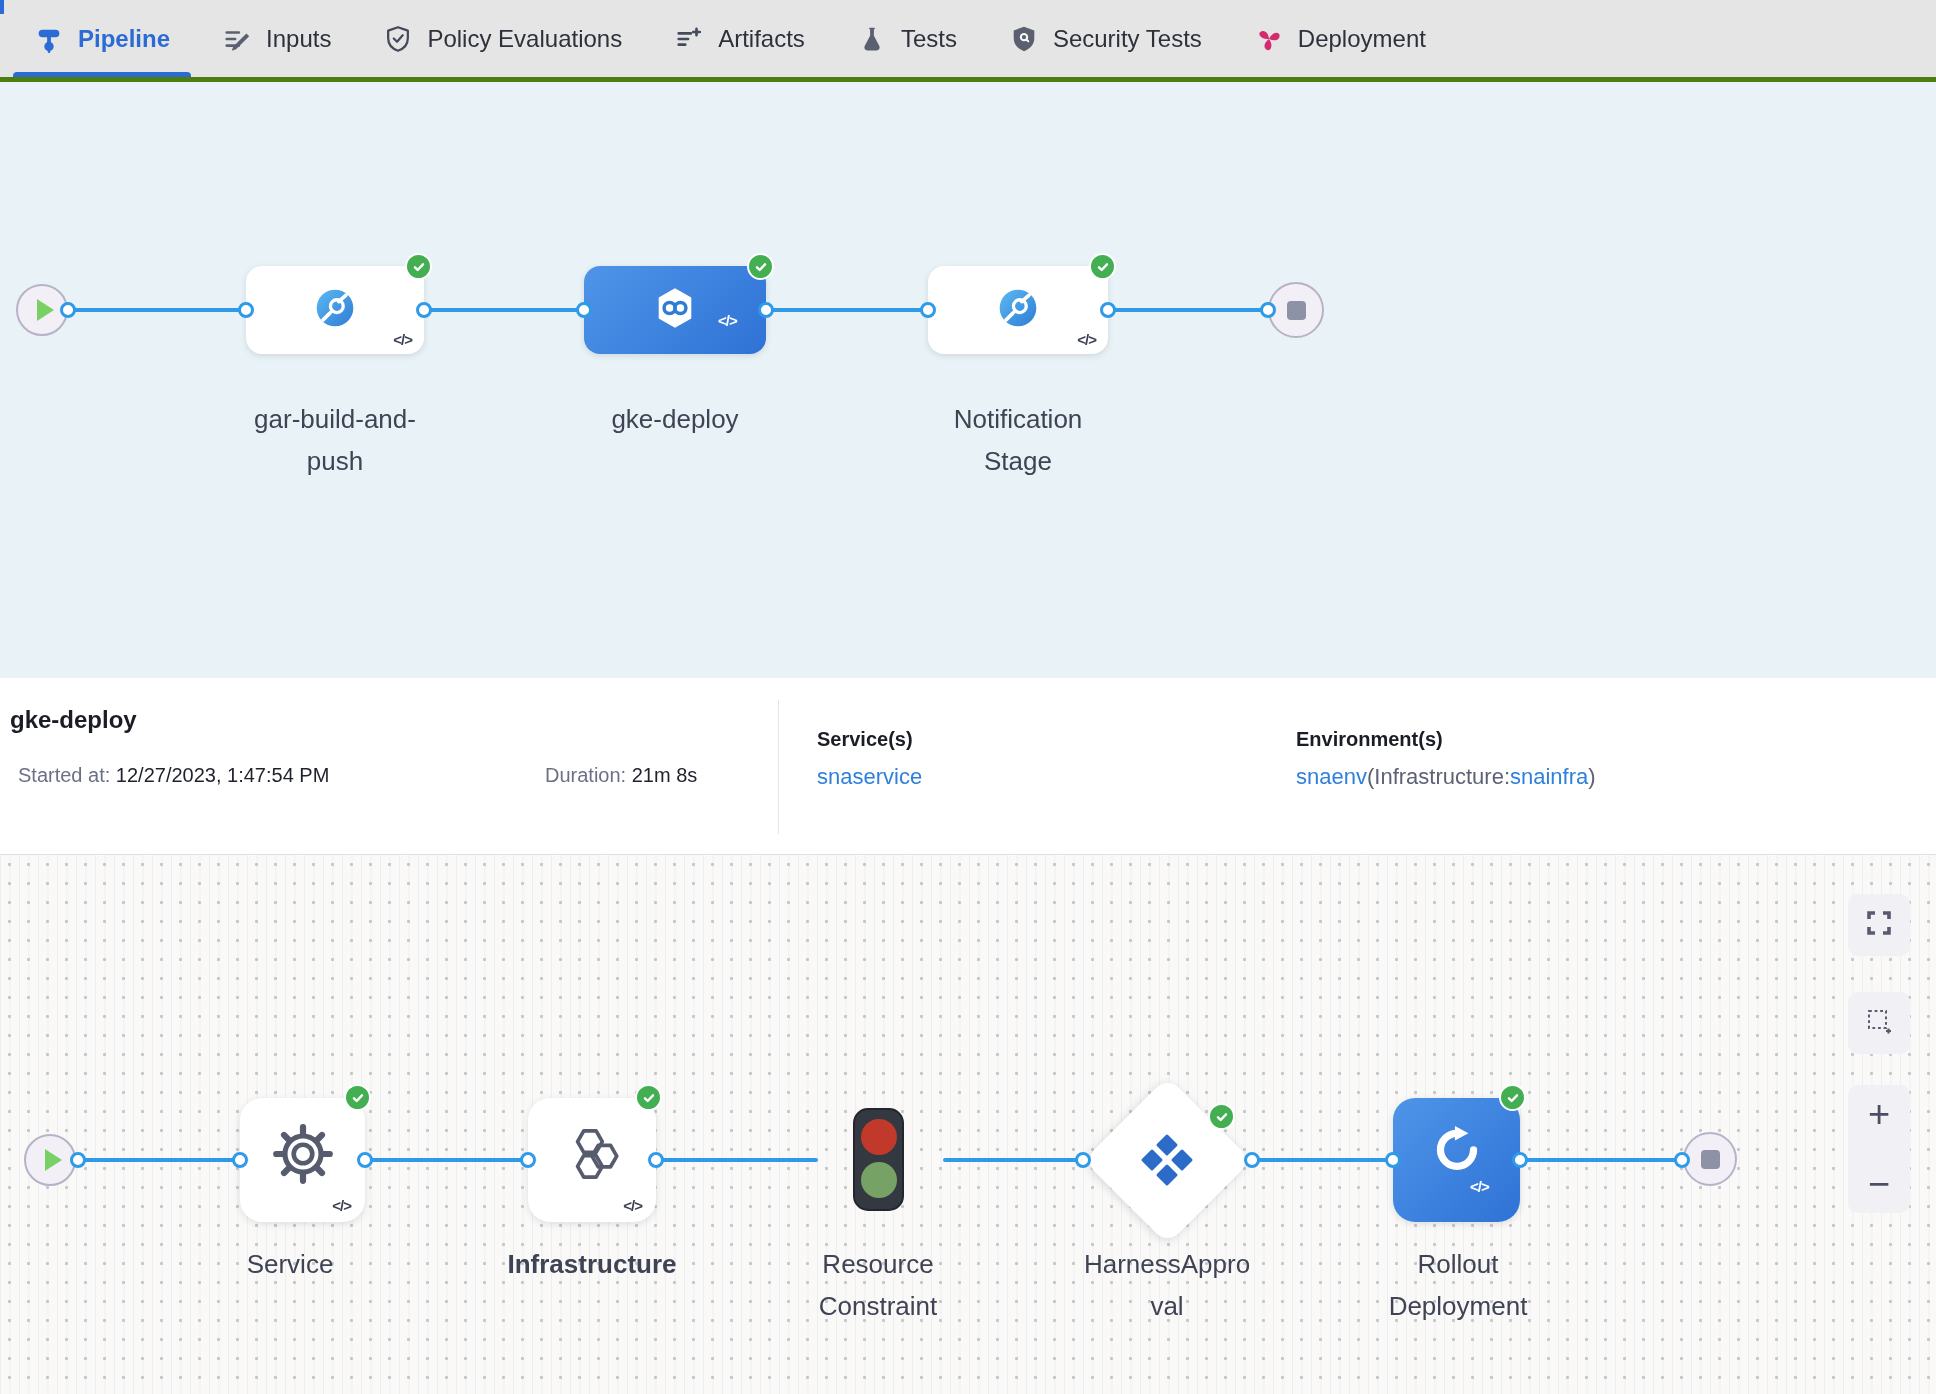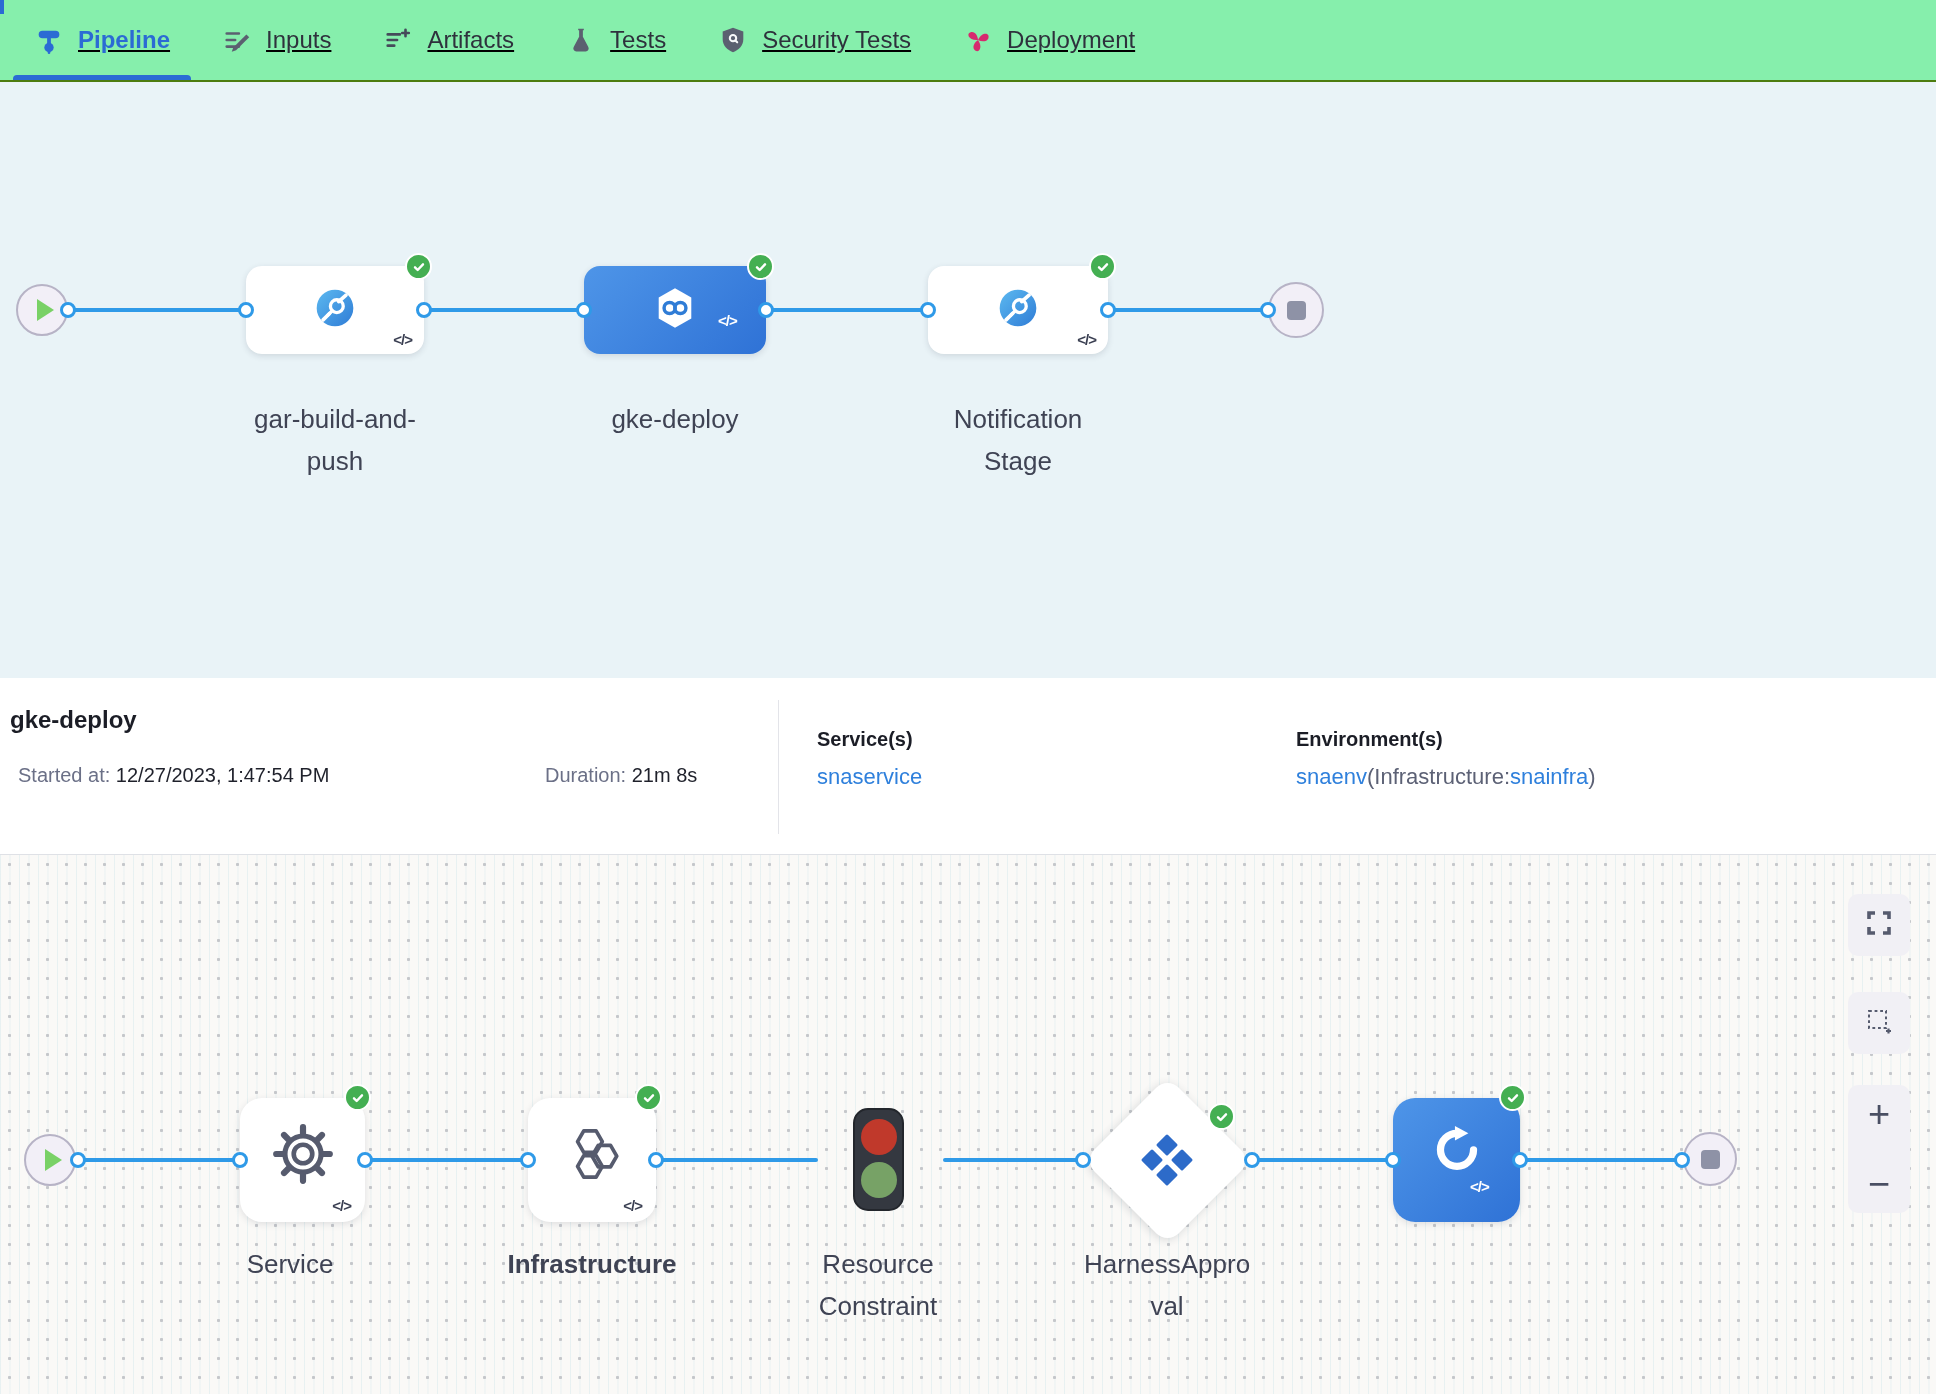--- a/index.html
+++ b/index.html
@@ -1,21 +1,21 @@
 <!DOCTYPE html>
 <html><head>
 <meta charset="utf-8">
 <style>
   * { margin:0; padding:0; box-sizing:border-box; }
   body { font-family:"Liberation Sans", sans-serif; background:#fff; }
   .page { position:relative; width:1936px; height:1394px; overflow:hidden; background:#fff; }
 
   
-  .tabbar { position:relative; height:82px; background:#86efac; border-bottom:2px solid #4d7c0f;
-            display:flex; align-items:stretch; padding-left:8px;text-decoration:underline; }
+  .tabbar { position:relative; height:82px; background:#e5e5e5; border-bottom:5px solid #4d7c0f;
+            display:flex; align-items:stretch; padding-left:8px; }
   .edge-accent { position:absolute; left:0; top:0; width:4px; height:14px; background:#2b6bd4; }
   .tab { position:relative; display:flex; align-items:center; gap:14px; padding:0 26px;
          font-size:24px; font-weight:500; color:#2e313c; cursor:pointer; }
   .tab.active { color:#2b6bd4; font-weight:700; }
   .tab.active .underline { position:absolute; left:5px; right:5px; bottom:0; height:5px;
          background:#2b6bd4; border-radius:4px 4px 0 0; }
   .tab svg { display:block; }
 
   
   .stage-canvas { position:relative; height:596px; background:#e9f3f7; overflow:hidden; }
@@ -101,20 +101,29 @@
     <div class="tab">
       <span>
         <svg width="30" height="30" viewBox="0 0 32 32">
           <path d="M5 9h13M5 16h9M5 23h13" stroke="#5b6070" stroke-width="2.8" stroke-linecap="round" fill="none"></path>
           <path d="M12 24l-1.6 4.6 4.6-1.6L29 13l-3-3z" fill="#5b6070"></path>
         </svg>
         </span>
       <span>Inputs</span>
     </div>
 
+    <div class="tab">
+      <span>
+        <svg width="30" height="30" viewBox="0 0 32 32" fill="none">
+          <path d="M16 3.5l10.5 3.5v8c0 7-4.5 11.5-10.5 13.5C10 26.5 5.5 22 5.5 15V7z" stroke="#454a5a" stroke-width="2.4" stroke-linejoin="round"></path>
+          <path d="M11.5 15.5l3.5 3.5 6-7" stroke="#454a5a" stroke-width="2.4" stroke-linecap="round" stroke-linejoin="round"></path>
+        </svg>
+        </span>
+      <span>Policy Evaluations</span>
+    </div>
 
     <div class="tab">
       <span>
         <svg width="30" height="30" viewBox="0 0 32 32" fill="none" stroke="#454a5a" stroke-width="2.8" stroke-linecap="round">
           <path d="M5 10h13M5 16h10M5 22h7M24 5v7M20.5 8.5h7"></path>
         </svg>
         </span>
       <span>Artifacts</span>
     </div>
 
@@ -349,20 +358,21 @@
     <div class="port" style="left:1075px; top:297px;"></div>
     <div class="port" style="left:1244px; top:297px;"></div>
     <div class="port" style="left:1385px; top:297px;"></div>
     <div class="port" style="left:1512px; top:297px;"></div>
     <div class="port" style="left:1674px; top:297px;"></div>
 
     <div class="graph-label" style="left:290px; top:388px; width:200px;">Service</div>
     <div class="graph-label" style="left:592px; top:388px; width:260px;font-weight:bold;">Infrastructure</div>
     <div class="graph-label" style="left:1167px; top:388px; width:172px; overflow-wrap:anywhere;">HarnessApproval</div>
     <div class="graph-label" style="left:878px; top:388px; width:180px;">Resource Constraint</div>
+    <div class="graph-label" style="left:1458px; top:388px; width:200px;">Rollout Deployment</div>
 
     <div class="ctl-btn" style="top:39px;">
       <span>
         <svg width="32" height="32" viewBox="0 0 32 32" fill="none" stroke="#565b6e" stroke-width="3.6">
           <path d="M6 12V6h6M20 6h6v6M26 20v6h-6M12 26H6v-6"></path>
         </svg></span>
     </div>
     <div class="ctl-btn" style="top:137px;">
       <span>
         <svg width="32" height="32" viewBox="0 0 32 32" fill="none" stroke="#565b6e">

